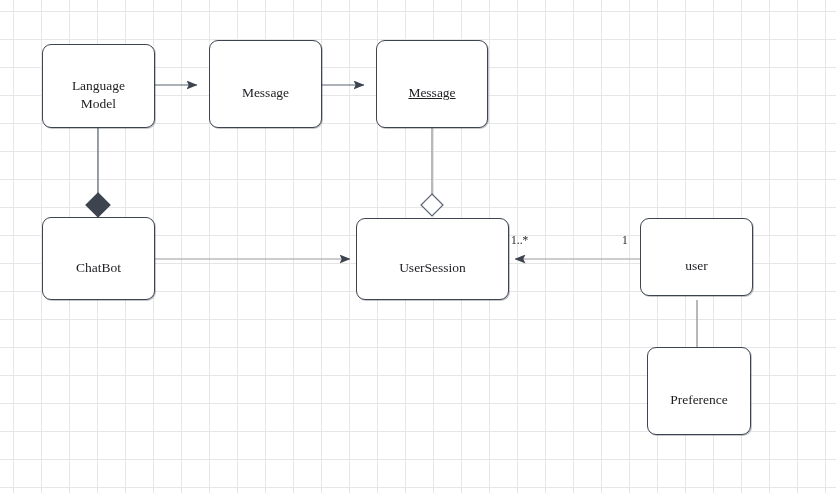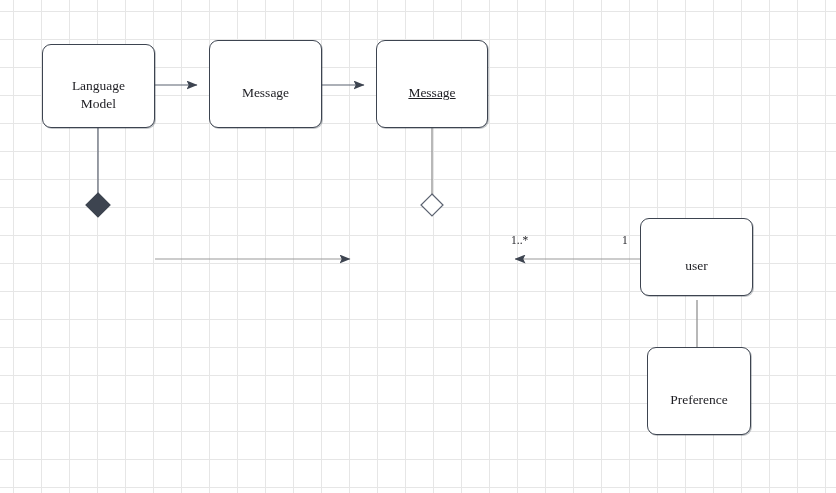--- a/index.html
+++ b/index.html
@@ -113,21 +113,27 @@
   </div>
 
   <div class="node" style="left:209px; top:40px; width:113px; height:88px;">
     <span class="node-label">Message</span>
   </div>
 
   <div class="node" style="left:376px; top:40px; width:112px; height:88px;text-decoration:underline;">
     <span class="node-label">Message</span>
   </div>
 
+  <div class="node" style="left:42px; top:217px; width:113px; height:83px;">
+    <span class="node-label">ChatBot</span>
+  </div>
 
+  <div class="node" style="left:356px; top:218px; width:153px; height:82px;">
+    <span class="node-label">UserSession</span>
+  </div>
 
   <div class="node" style="left:640px; top:218px; width:113px; height:78px;">
     <span class="node-label">user</span>
   </div>
 
   <div class="node" style="left:647px; top:347px; width:104px; height:88px;">
     <span class="node-label">Preference</span>
   </div>
 
   <span class="mult-label" style="left:511px; top:234px;">1..*</span>

